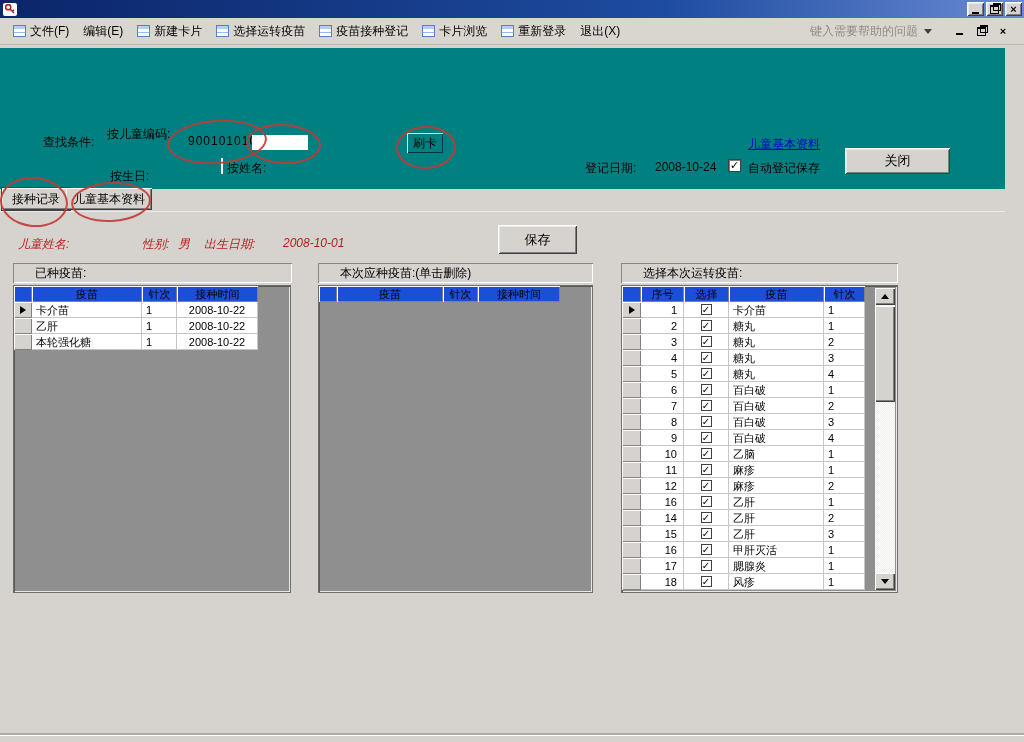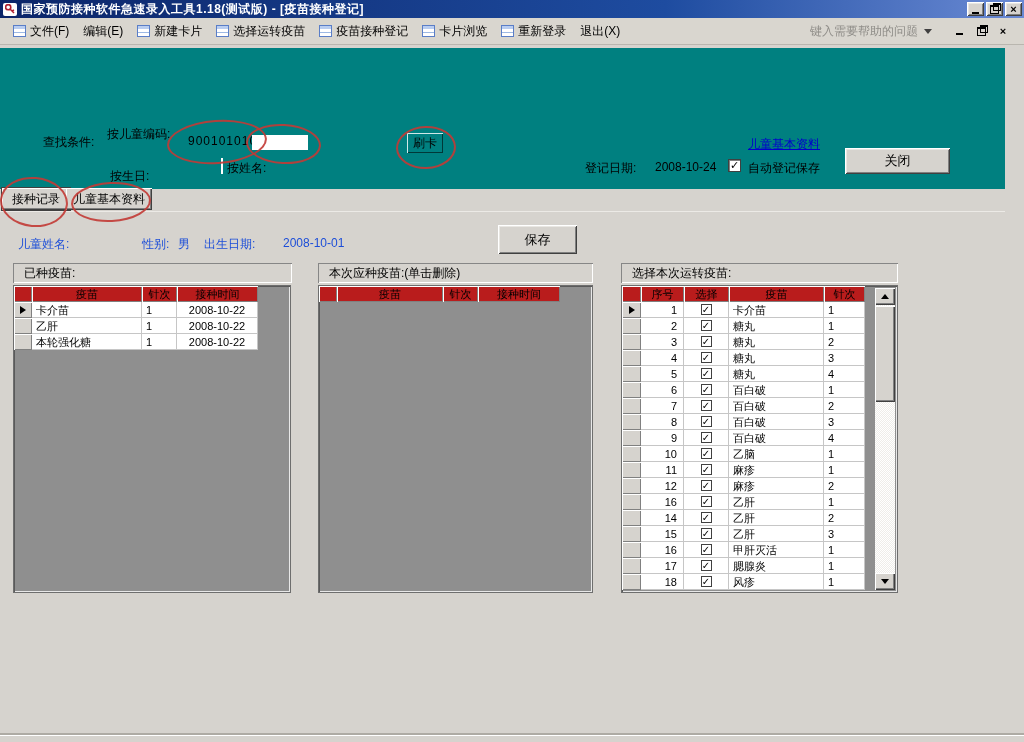--- a/index.html
+++ b/index.html
@@ -63,35 +63,35 @@
   .btn-close-form{position:absolute;left:845px;top:100px;width:105px;height:26px;}
 
   
   .tab{position:absolute;top:188px;height:22px;background:#d6d3ce;
     box-shadow:inset 1px 1px 0 #fff,inset -1px -1px 0 #404040,inset -2px -2px 0 #808080;
     display:flex;align-items:center;justify-content:center;font-size:12px;white-space:nowrap;}
   .tab.active{box-shadow:inset 1px 1px 0 #fff,inset -1px -1px 0 #404040,inset -2px -2px 0 #808080,0 0 0 1px #404040;}
   .tabline{left:0;top:211px;width:1005px;height:1px;background:#eceae6;}
 
   
-  .info-text{position:absolute;font-size:12px;white-space:nowrap;color:#1d4ed8;}
+  .info-text{position:absolute;font-size:12px;white-space:nowrap;color:#b91c1c;font-style:italic;}
   .btn-save{position:absolute;left:498px;top:225px;width:79px;height:29px;}
 
   
   .secbox{position:absolute;top:263px;height:20px;background:#d6d3ce;box-sizing:border-box;
     box-shadow:inset 1px 1px 0 #868686,inset -1px -1px 0 #fff;
-    display:flex;align-items:center;padding-left:11px;font-size:12px;white-space:nowrap;}
+    display:flex;align-items:center;padding-left:22px;font-size:12px;white-space:nowrap;}
 
   
   .grid{position:absolute;top:285px;height:308px;background:#8f8f8f;box-sizing:border-box;
     border:1px solid #6e6e6e;box-shadow:inset 1px 1px 0 #5a5a5a,inset -1px -1px 0 #e8e8e8;
     font-size:11px;overflow:hidden;}
   .grow{display:flex;height:16px;line-height:16px;}
   .gcell{box-sizing:border-box;overflow:hidden;white-space:nowrap;flex:none;}
-  .hcell{background:#b91c1c;text-align:center;
+  .hcell{background:#1d4ed8;text-align:center;
     box-shadow:inset 1px 1px 0 #fff,inset -1px -1px 0 #808080;}
   .selcell{background:#d6d3ce;box-shadow:inset 1px 1px 0 #fff,inset -1px -1px 0 #808080;
     display:flex;align-items:center;justify-content:center;}
   .dcell{background:#fff;border-right:1px solid #c6c6c6;border-bottom:1px solid #c6c6c6;padding-left:4px;}
   .dcell.center{padding-left:0;text-align:center;}
   .dcell.right{padding-left:0;padding-right:6px;text-align:right;}
   .dcell.chkcell{display:flex;align-items:center;justify-content:center;padding:0;}
   .row-arrow{width:0;height:0;border-top:4px solid transparent;border-bottom:4px solid transparent;border-left:6px solid #000;}
   .gchk{width:11px;height:11px;background:#fff;border:1px solid #404040;box-sizing:border-box;
     display:flex;align-items:center;justify-content:center;font-size:10px;font-weight:bold;line-height:1;}
@@ -124,21 +124,20 @@
 </head>
 <body>
 
 <div class="abs titlebar">
   <span class="app-icon">
     <svg width="10" height="10" viewBox="0 0 10 10">
         <circle cx="3.2" cy="3.2" r="2.6" fill="none" stroke="#b02030" stroke-width="1.6"></circle>
         <path d="M5 5 L9 9 M7 7 L9 6" stroke="#b02030" stroke-width="1.5" fill="none"></path>
       </svg>
   </span>
-  <span class="title-text">国家预防接种软件急速录入工具1.18(测试版) - [疫苗接种登记]</span>
   <span class="win-btns">
     <span class="wbtn">
         <span class="glyph-min"></span>
       </span>
     <span class="wbtn">
         <span class="glyph-rest"></span>
       </span>
     <span class="wbtn">
         <span class="glyph-x">×</span>
       </span>

